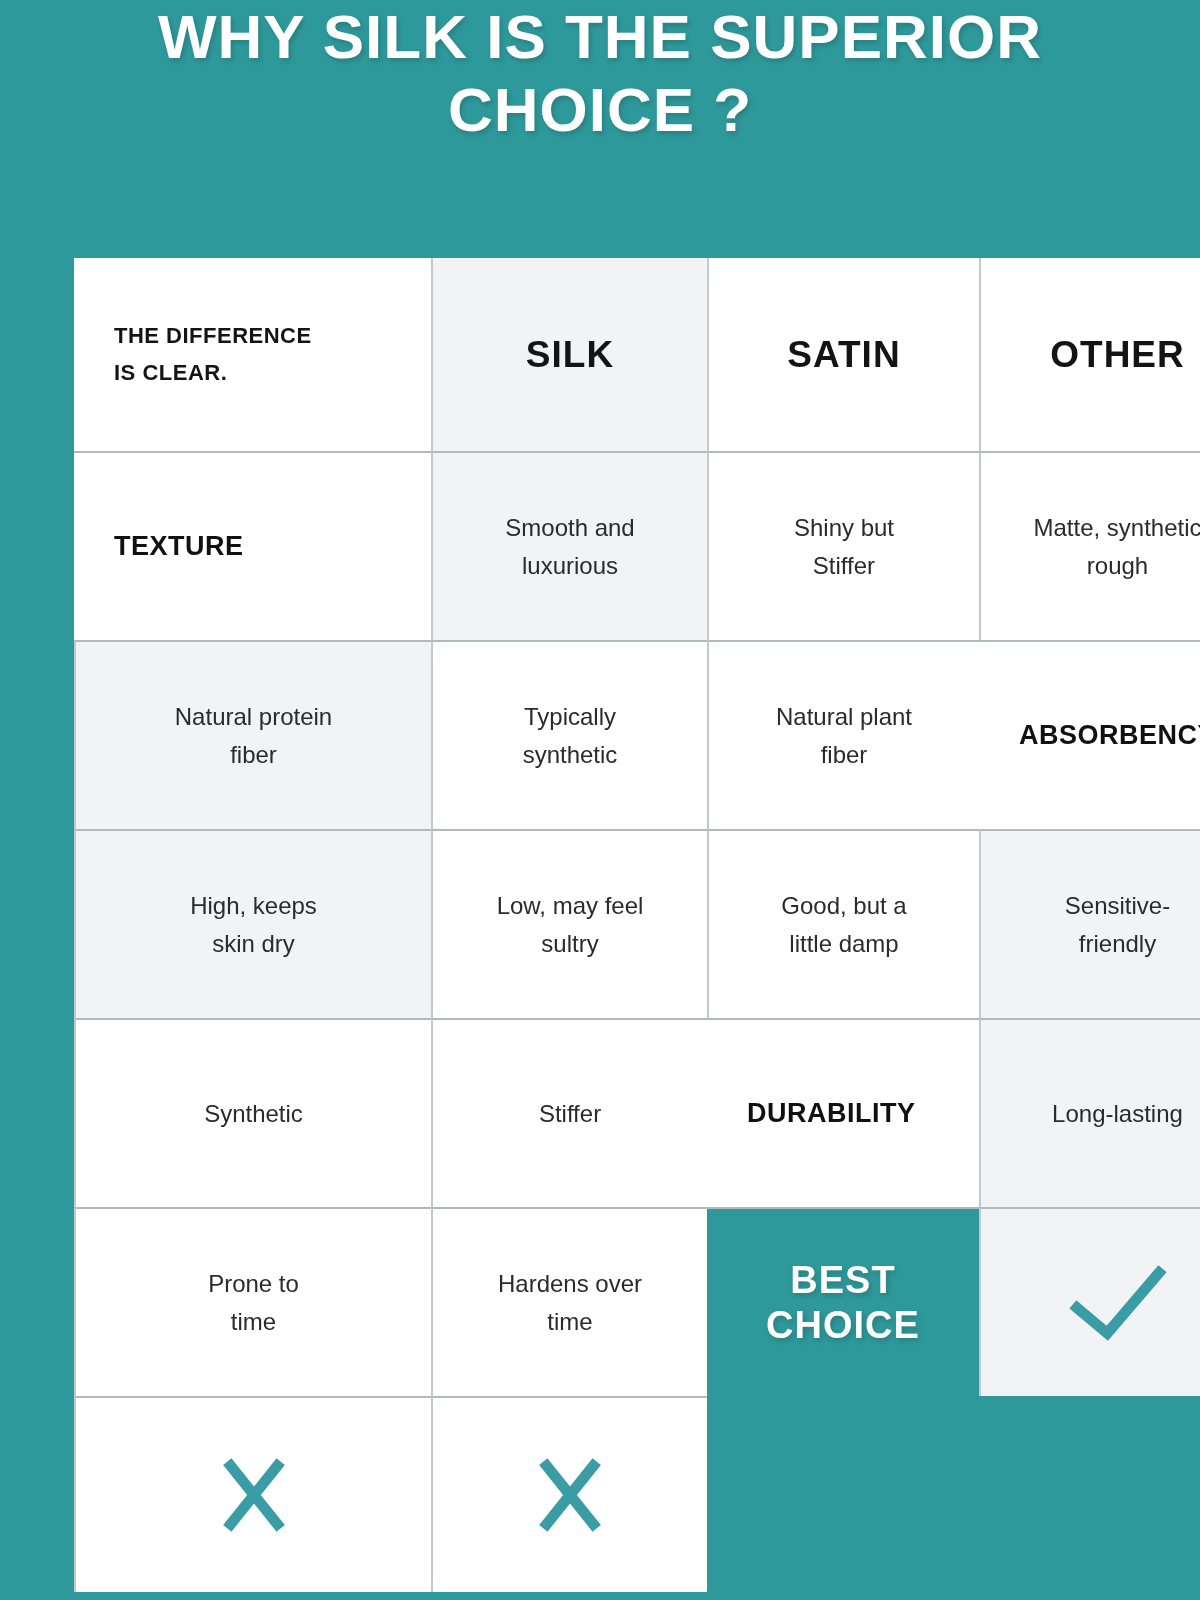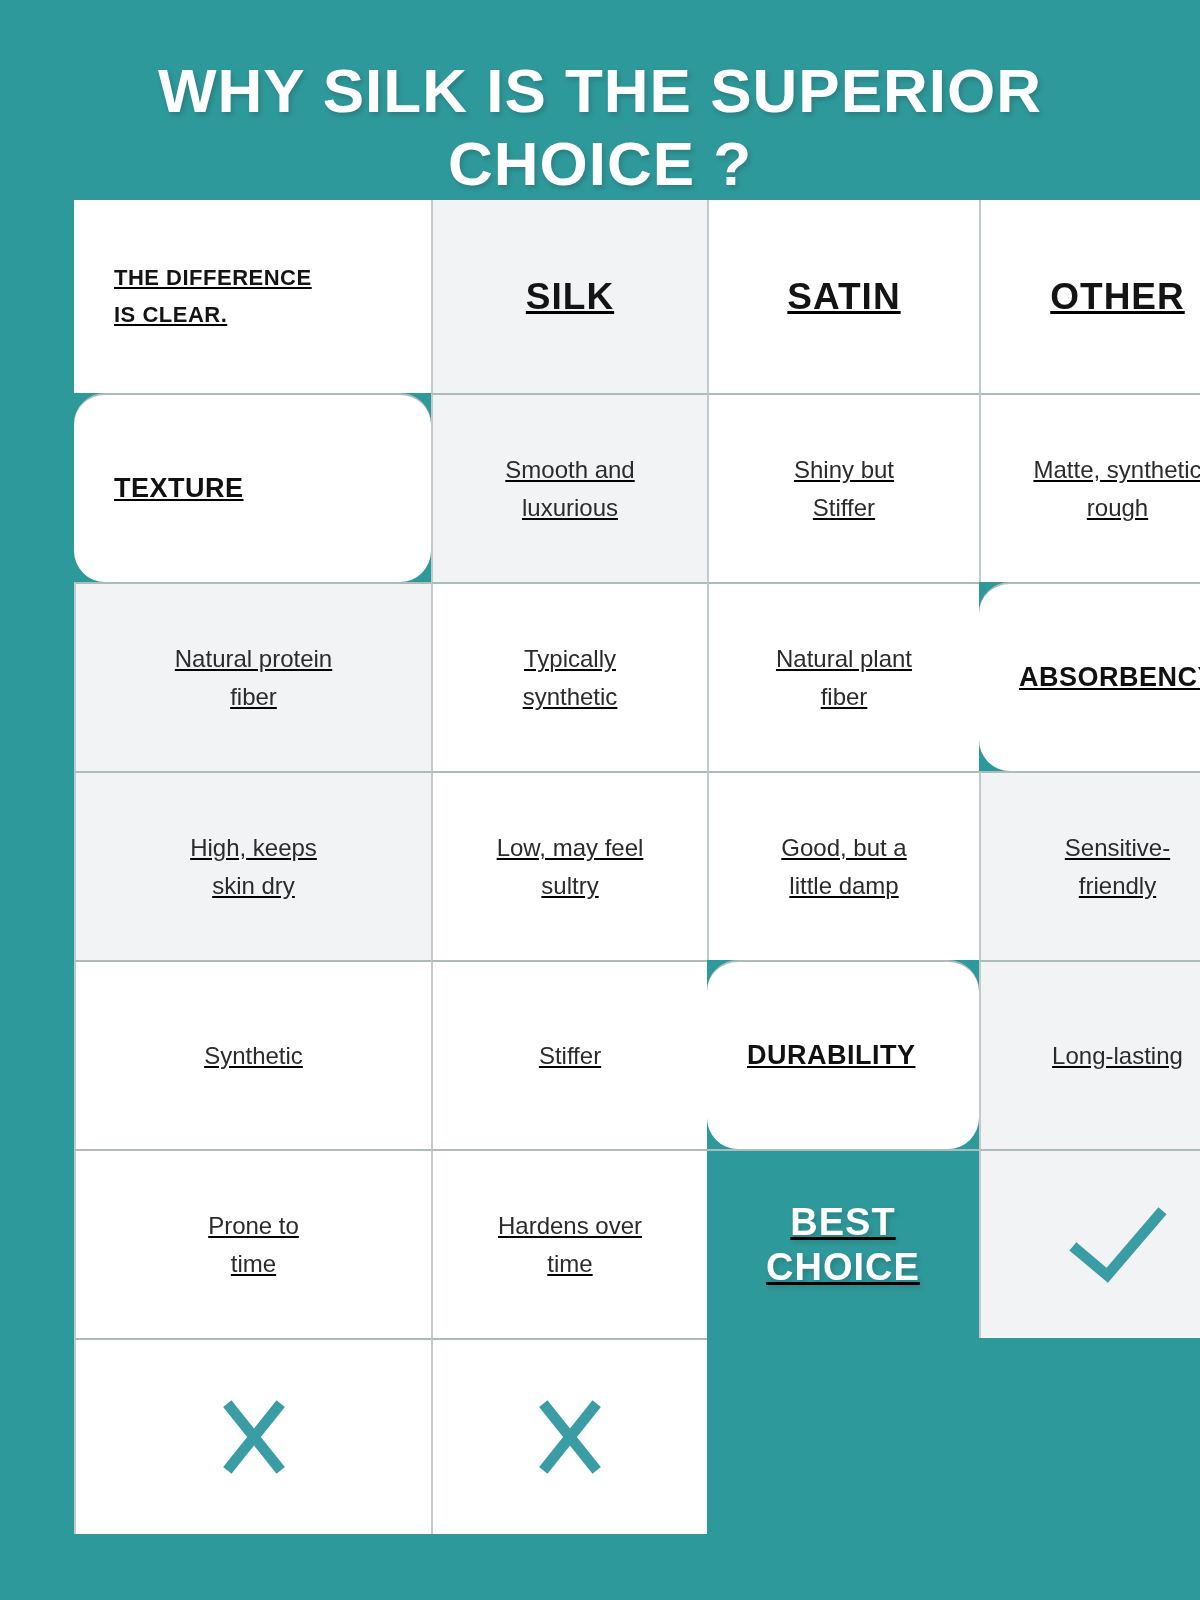--- a/index.html
+++ b/index.html
@@ -4,41 +4,40 @@
 <style>
   * { box-sizing: border-box; }
   html, body { margin: 0; padding: 0; }
   body {
     width: 1200px; height: 1600px;
     background: #2e999b;
     font-family: "Liberation Sans", sans-serif;
     overflow: hidden;
   }
   .header {
-    height: 200px;
-    display: flex; align-items: flex-end; justify-content: center;
+    height: 258px;
+    display: flex; align-items: flex-start; justify-content: center;
   }
   .title {
     margin: 0;
     color: #ffffff;
     font-size: 62px;
     font-weight: 800;
     letter-spacing: 1px;
     line-height: 1.18;
     text-align: center;
     white-space: pre-line;
     text-shadow: 2px 3px 5px rgba(30,30,30,0.22);
   }
   .table {
     width: 1052px;
     margin: 0 auto;
     display: grid;
     grid-template-columns: 357px 276px 272px 275px;
     grid-template-rows: 193px 189px 189px 189px 189px 189px 196px;
-    text-decoration: underline;
   }
   .cell { background: #ffffff; }
   .cell.silk-col { background: #f1f3f4; }
   
   .table > .cell:not(.row-first) { border-top: 2px solid #adbbba; }
   .table > .cell:not(.col-first) { border-left: 2px solid #c2cbcb; }
 
   .intro-cell {
     display: flex; align-items: center;
     padding-left: 40px; padding-right: 30px;
@@ -46,21 +45,21 @@
   .intro-text {
     font-size: 22px; font-weight: bold; color: #141414;
     letter-spacing: 0.5px; line-height: 1.65; white-space: pre-line;
   }
   .col-head {
     display: flex; align-items: center; justify-content: center;
     font-size: 37px; font-weight: 800; letter-spacing: 1px; color: #141414;
   }
   .label-cell {
     display: flex; align-items: center;
-    padding-left: 40px; padding-right: 24px; border-radius: 31px;
+    padding-left: 40px; padding-right: 24px;
   }
   .row-label {
     font-size: 27px; font-weight: 800; color: #111111;
     letter-spacing: 0.5px; line-height: 1.35; white-space: pre-line;
   }
   .value-cell {
     display: flex; align-items: center; justify-content: center;
     text-align: center;
     padding: 16px 18px;
     font-size: 24px; color: #2b2b2b; line-height: 1.55;

